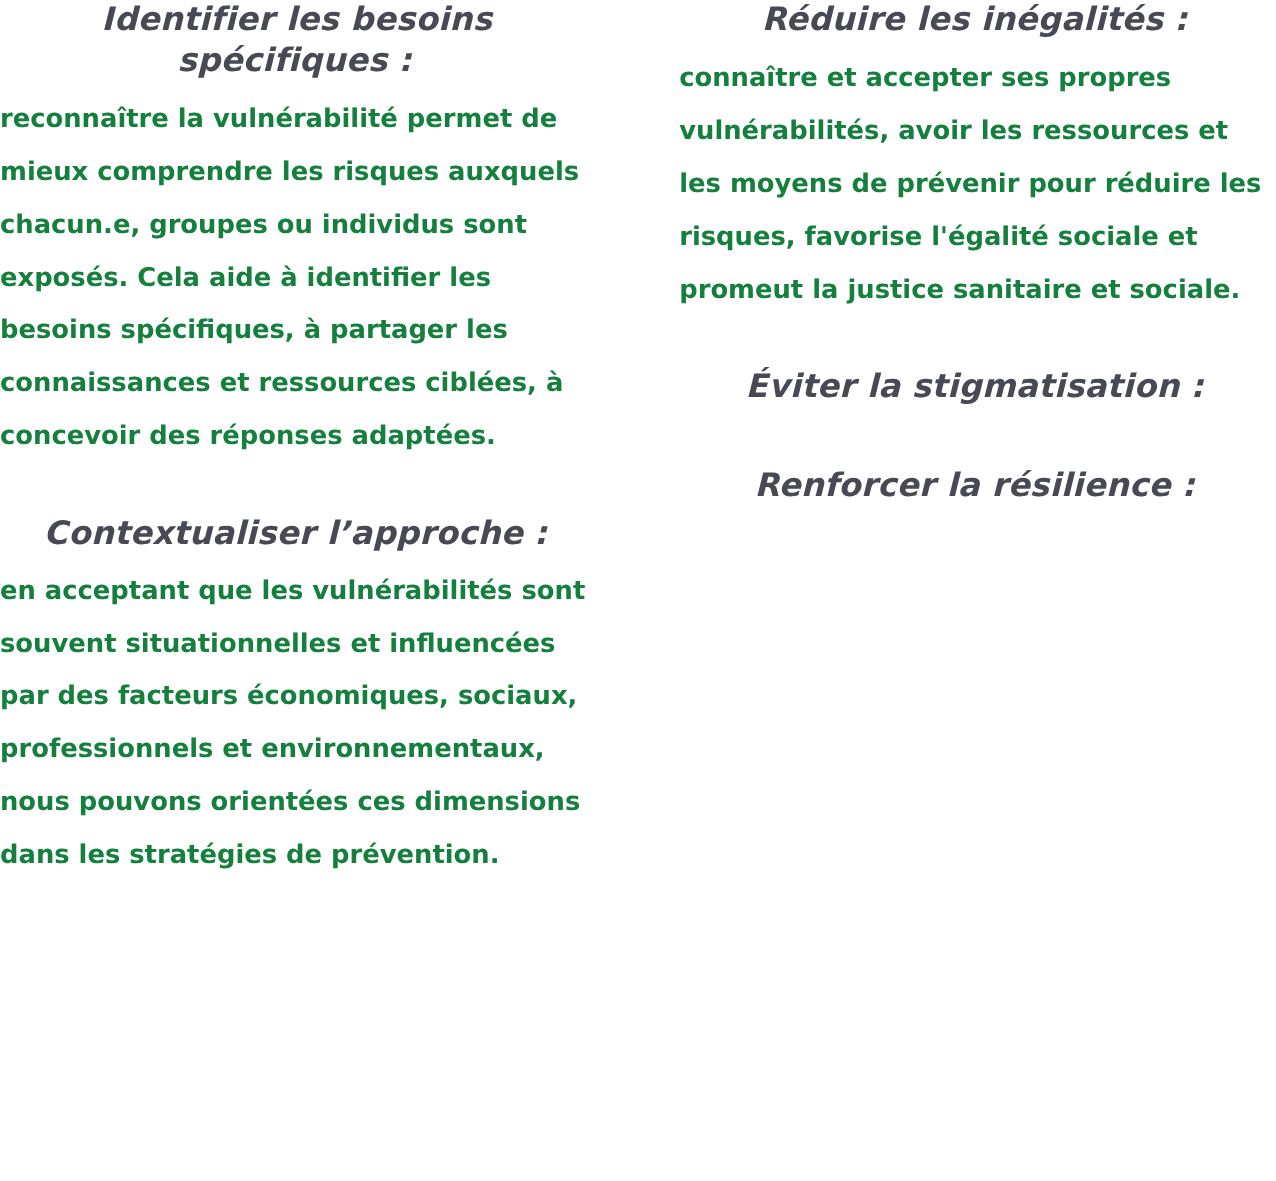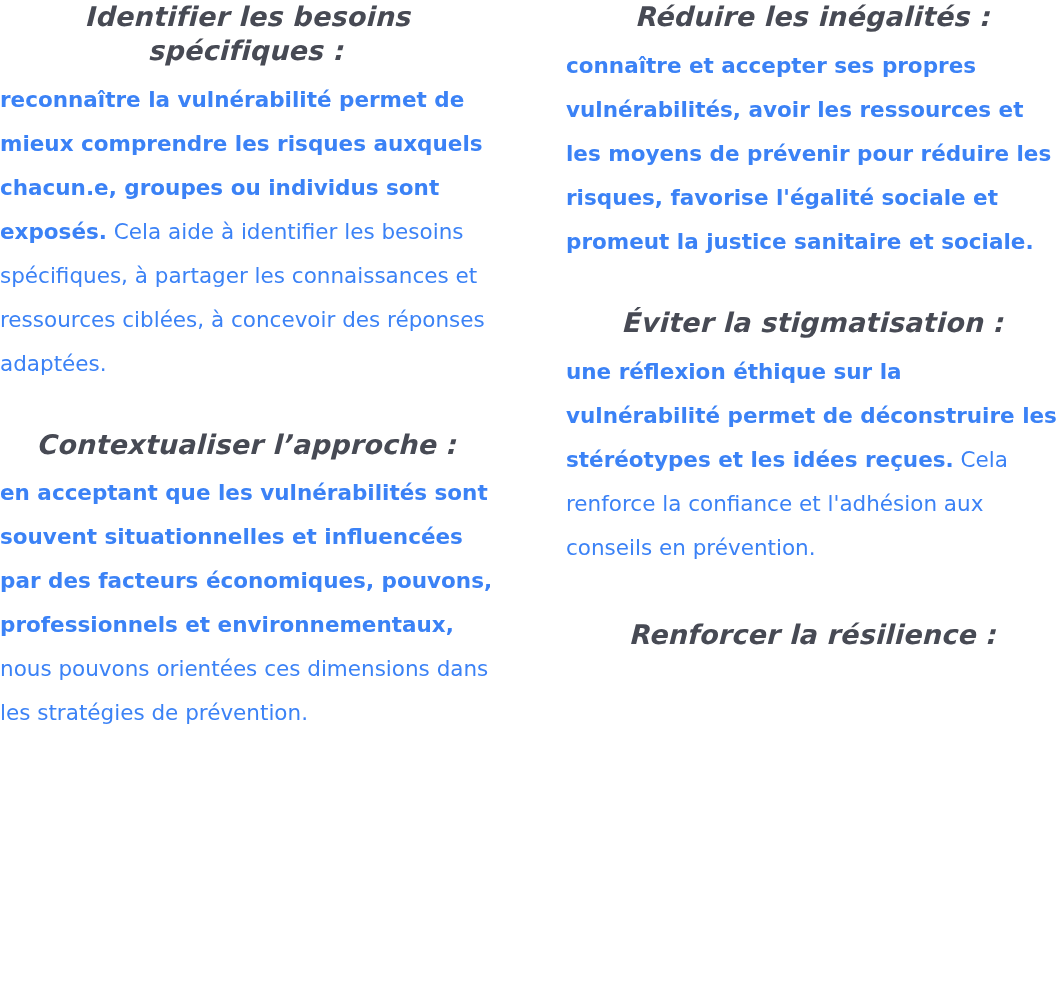--- a/index.html
+++ b/index.html
@@ -42,63 +42,62 @@
     color: #474a54;
     text-align: center;
     margin: 0 0 10px 0;
     font-style: italic;
     transform: skewX(-3deg);
   }
 
   .para {
     font-size: 21.5px;
     line-height: 44px;
-    color: #3b82f6;
+    color: #15803d;
     margin: 0;
     font-weight: 400;
   }
   .para .bold {
     font-weight: 700;
   }
   .para .reg {
-    font-weight: 400;
+    font-weight: 700;
   }
   .block.b2 { margin-top: 42px; }
   .block.b4 { margin-top: 42px; }
   .block.b5 { margin-top: 48px; }
 </style>
 </head>
 <body>
 
 <div class="page">
 
   <div class="column left">
 
     <div class="block b1">
       <h2 class="heading">Identifier les besoins spécifiques :</h2>
       <p class="para"><span class="bold">reconnaître la vulnérabilité permet de mieux comprendre les risques auxquels chacun.e, groupes ou individus sont exposés.</span><span class="reg"> Cela aide à identifier les besoins spécifiques, à partager les connaissances et ressources ciblées, à concevoir des réponses adaptées.</span></p>
     </div>
 
     <div class="block b2">
       <h2 class="heading">Contextualiser l’approche :</h2>
-      <p class="para"><span class="bold">en acceptant que les vulnérabilités sont souvent situationnelles et influencées par des facteurs économiques, pouvons, professionnels et environnementaux,</span><span class="reg"> nous pouvons orientées ces dimensions dans les stratégies de prévention.</span></p>
+      <p class="para"><span class="bold">en acceptant que les vulnérabilités sont souvent situationnelles et influencées par des facteurs économiques, sociaux, professionnels et environnementaux,</span><span class="reg"> nous pouvons orientées ces dimensions dans les stratégies de prévention.</span></p>
     </div>
 
   </div>
 
   <div class="column right">
 
     <div class="block b3">
       <h2 class="heading">Réduire les inégalités :</h2>
       <p class="para"><span class="bold">connaître et accepter ses propres vulnérabilités, avoir les ressources et les moyens de prévenir pour réduire les risques, favorise l'égalité sociale et promeut la justice sanitaire et sociale.</span><span class="reg"></span></p>
     </div>
 
     <div class="block b4">
       <h2 class="heading">Éviter la stigmatisation :</h2>
-      <p class="para"><span class="bold">une réflexion éthique sur la vulnérabilité permet de déconstruire les stéréotypes et les idées reçues.</span><span class="reg"> Cela renforce la confiance et l'adhésion aux conseils en prévention.</span></p>
     </div>
 
     <div class="block b5">
       <h2 class="heading">Renforcer la résilience :</h2>
     </div>
 
   </div>
 
 </div>
 

